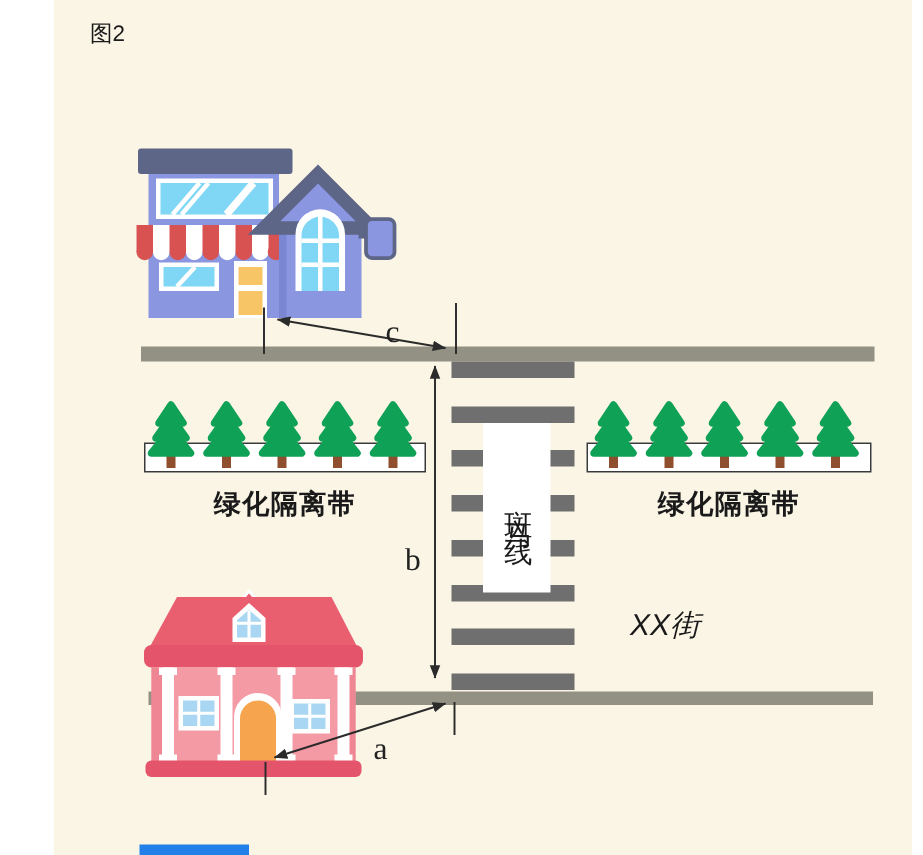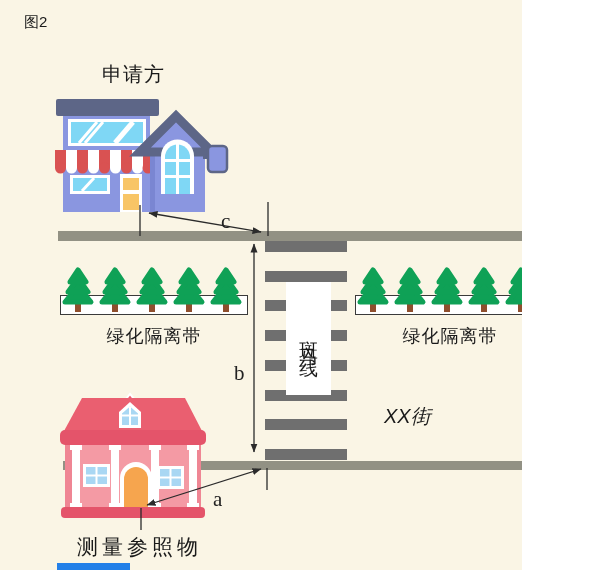--- a/index.html
+++ b/index.html
@@ -1,53 +1,52 @@
 <!DOCTYPE html>
 <html><head>
 <meta charset="utf-8">
 <style>
   html,body{margin:0;padding:0;}
-  .stage{position:relative;width:522px;height:570px;background:#FAF5E5;overflow:hidden;
-         font-family:"Liberation Sans","DejaVu Sans",sans-serif;color:#1a1a1a;}
+  .stage{position:relative;width:572px;height:570px;background:#FAF5E5;overflow:hidden;
+         font-family:"Liberation Sans","DejaVu Sans",sans-serif;color:#1a1a1a;margin-left:36px;}
   .abs{position:absolute;}
   .fig-label{left:24px;top:13px;font-size:15px;}
   .applicant-label{left:102px;top:61px;font-size:20px;letter-spacing:1px;}
   .road{position:absolute;background:#929184;}
   .road-top{left:58px;top:231px;width:489px;height:10px;}
   .road-bottom{left:63px;top:461px;width:483px;height:9px;}
   .crosswalk{left:265px;top:241px;width:82px;height:219px;}
   .stripe{position:absolute;left:0;width:82px;height:11px;background:#6F6F6F;}
   .crossing-box{left:286px;top:282px;width:45px;height:113px;background:#ffffff;
                 display:flex;align-items:center;justify-content:center;}
   .crossing-text{writing-mode:vertical-rl;text-orientation:upright;font-size:19px;letter-spacing:9px;}
   .belt{position:absolute;top:266px;width:188px;height:49px;}
   .belt-left{left:60px;}
   .belt-right{left:355px;width:190px;}
   .strip{position:absolute;left:0;bottom:0;width:100%;height:20px;background:#ffffff;
          border:1px solid #3a3a3a;box-sizing:border-box;}
   .tree{position:absolute;top:0;}
-  .belt-label{top:324px;text-align:center;font-size:18px;letter-spacing:1px;}
+  .belt-label{top:324px;text-align:center;font-size:18px;letter-spacing:1px;font-weight:bold;}
   .belt-label-left{left:60px;width:188px;}
   .belt-label-right{left:355px;width:190px;}
   .street-label{left:384px;top:403px;font-size:20px;font-style:italic;}
   .reference-label{left:77px;top:533px;font-size:21px;letter-spacing:4px;}
   .dim{font-family:"Liberation Serif","DejaVu Serif",serif;font-size:21px;color:#222;}
   .dim-a{left:213px;top:487px;}
   .dim-b{left:234px;top:361px;}
   .dim-c{left:221px;top:209px;}
   .overlay{position:absolute;left:0;top:0;pointer-events:none;}
   .blue-bar{left:57px;top:563px;width:73px;height:7px;background:#2380E8;}
 </style>
 </head>
 <body>
 
 <div class="stage">
 
   <div class="abs fig-label">图2</div>
-  <div class="abs applicant-label">申请方</div>
 
   <svg class="abs" style="left:52px;top:94px;" width="178" height="120" viewBox="0 0 178 120">
     <rect x="11" y="21" width="87" height="97" fill="#8A96E0"></rect>
     <rect x="4" y="5" width="103" height="17" rx="2" fill="#5D6687"></rect>
 
     <rect x="16" y="25" width="78" height="27" fill="#ffffff"></rect>
     <rect x="19" y="28" width="72" height="21" fill="#7FD7F5"></rect>
     <path d="M27 49 L45 28 M33 49 L51 28" stroke="#ffffff" stroke-width="3"></path>
     <path d="M63 49 L81 28" stroke="#ffffff" stroke-width="5"></path>
 
@@ -217,21 +216,20 @@
     <rect x="98" y="78" width="27" height="23" fill="#ffffff"></rect>
     <rect x="101" y="81" width="21" height="17" fill="#A9D7F3"></rect>
     <rect x="110.5" y="81" width="2" height="17" fill="#ffffff"></rect>
       <rect x="101" y="88.5" width="21" height="2" fill="#ffffff"></rect>
 
     <path d="M61 121 L61 90 A16 16 0 0 1 93 90 L93 121 Z" fill="#ffffff"></path>
     <path d="M65 121 L65 91 A12 12 0 0 1 89 91 L89 121 Z" fill="#F6A54E"></path>
     <rect x="2" y="119" width="144" height="11" rx="4" fill="#E4546A"></rect>
   </svg>
 
-  <div class="abs reference-label">测量参照物</div>
 
   <svg class="overlay" width="615" height="570" viewBox="0 0 615 570">
     <defs>
       <marker id="ah" markerWidth="10" markerHeight="8" refX="8.5" refY="4" orient="auto" markerUnits="userSpaceOnUse">
         <path d="M0 0.5 L9 4 L0 7.5 Z" fill="#2B2B2B"></path>
       </marker>
       <marker id="ahs" markerWidth="10" markerHeight="8" refX="8.5" refY="4" orient="auto-start-reverse" markerUnits="userSpaceOnUse">
         <path d="M0 0.5 L9 4 L0 7.5 Z" fill="#2B2B2B"></path>
       </marker>
     </defs>

